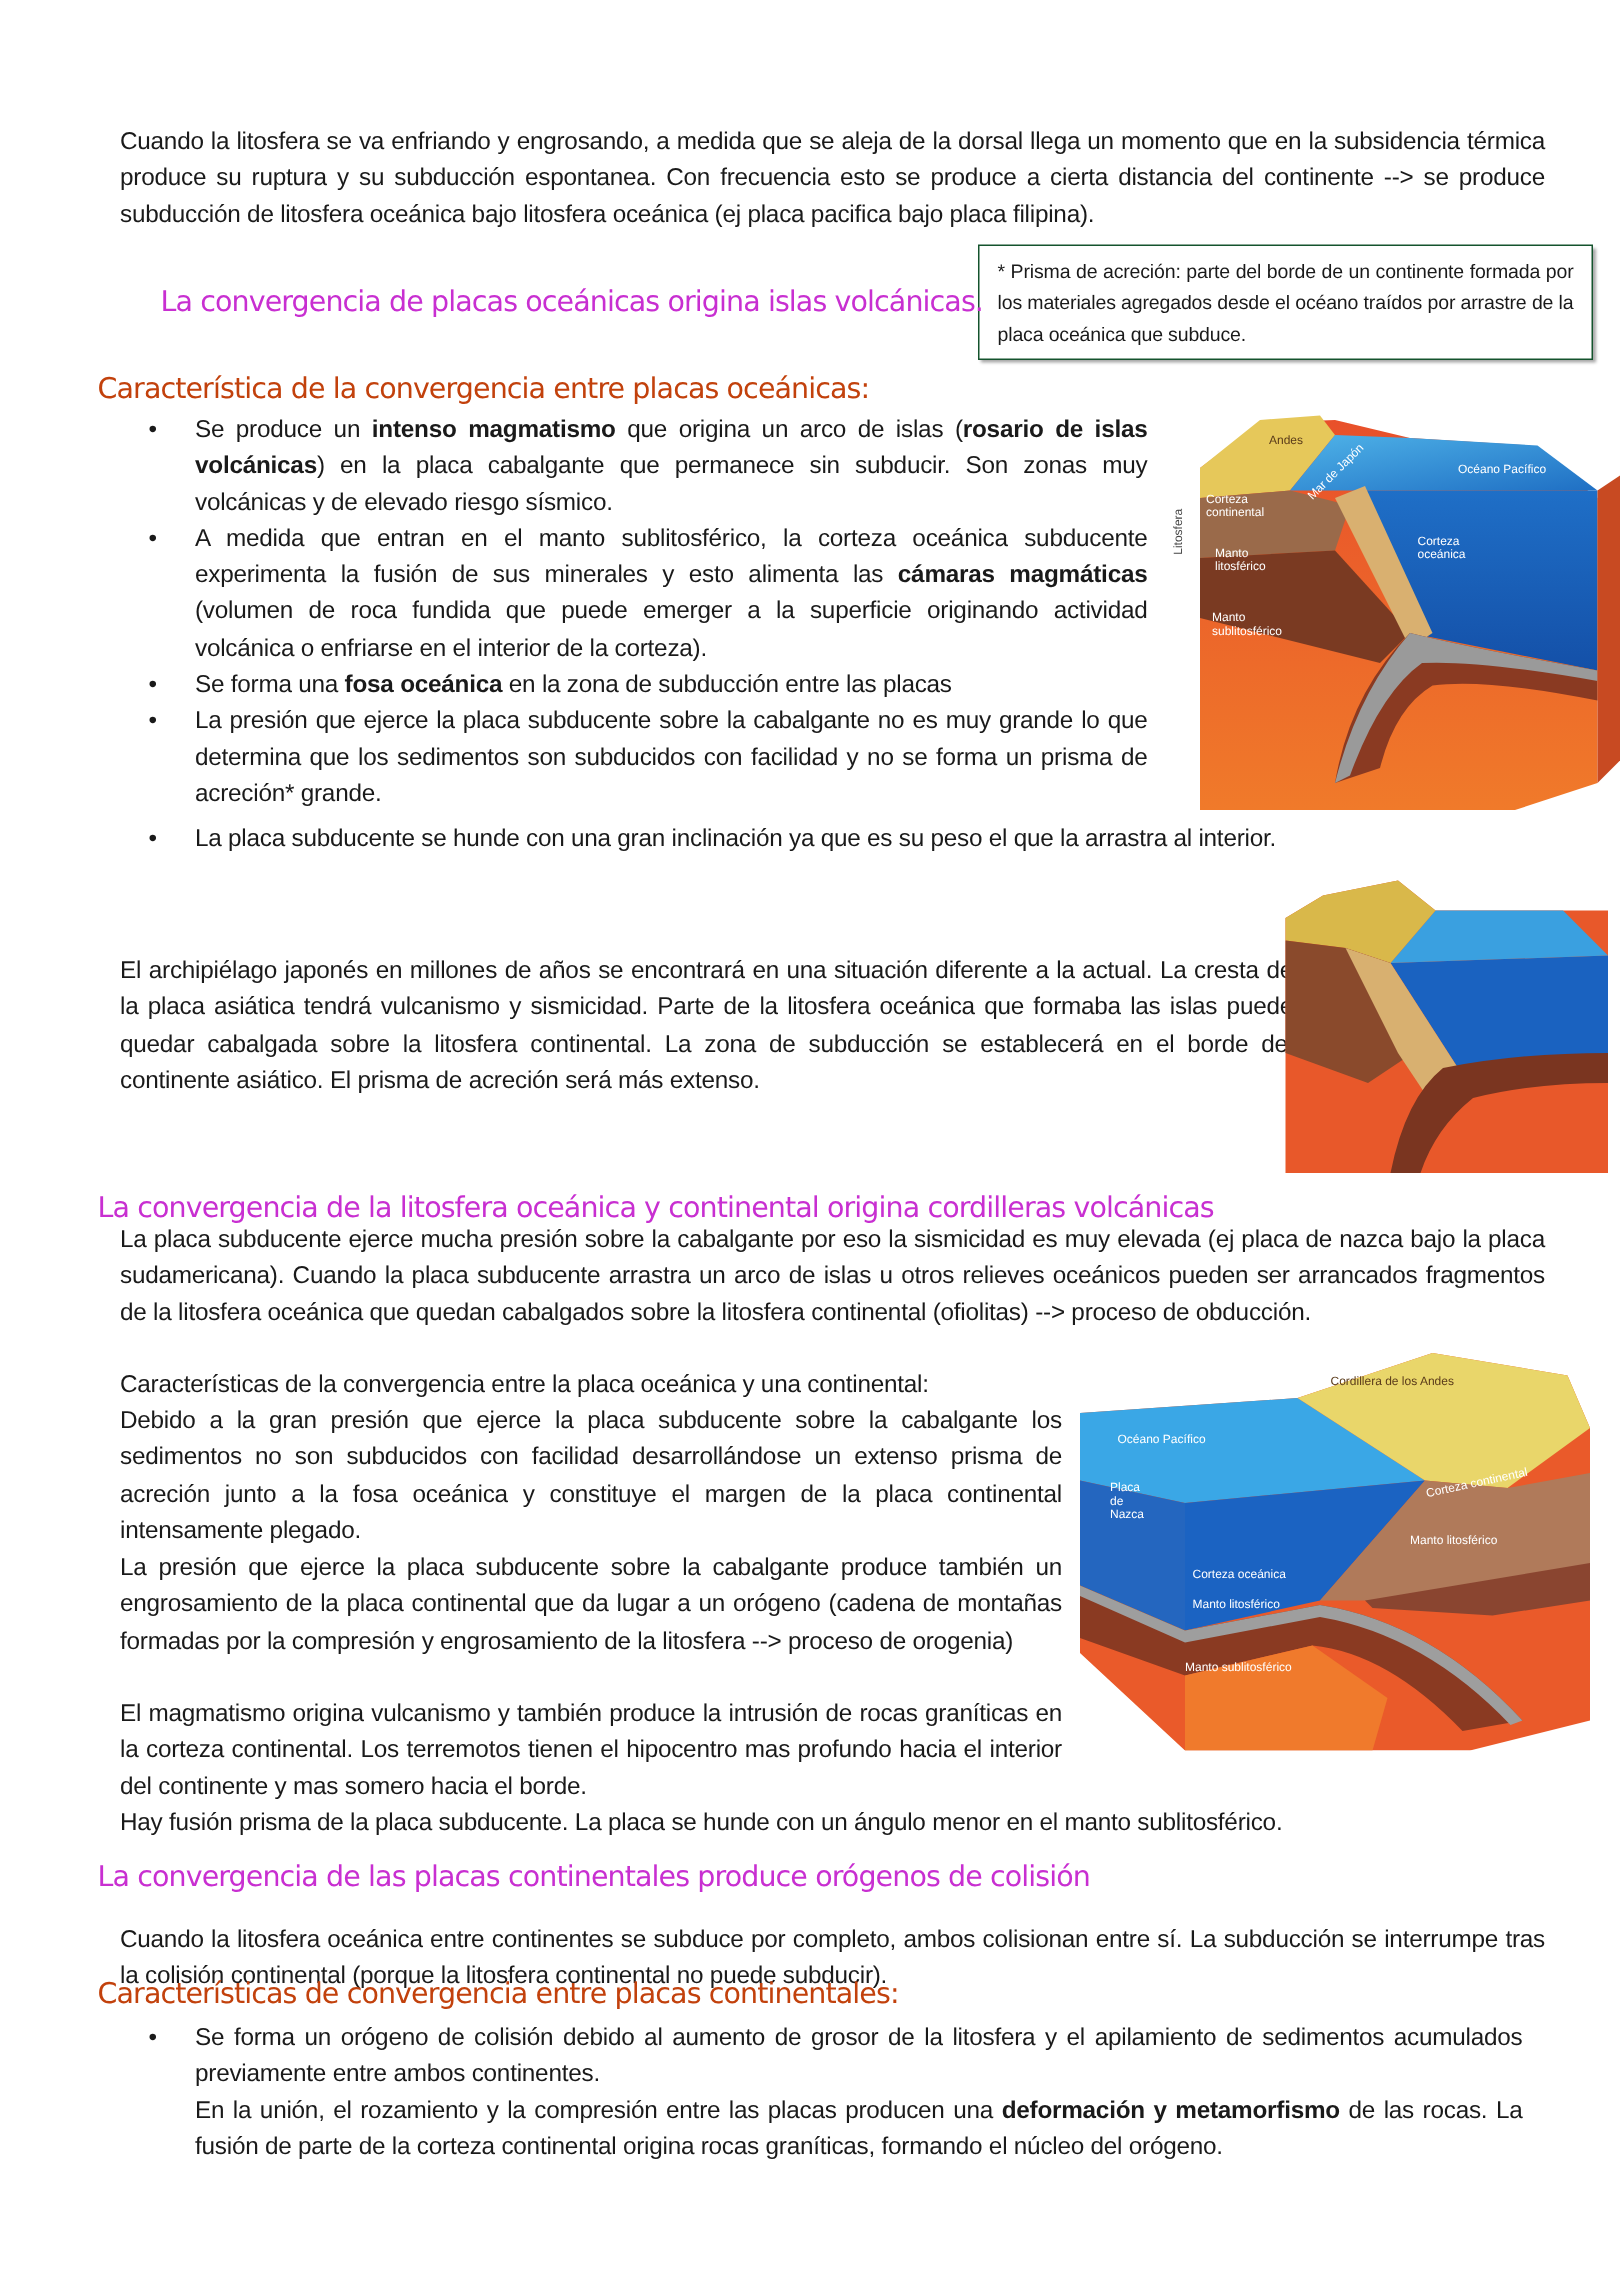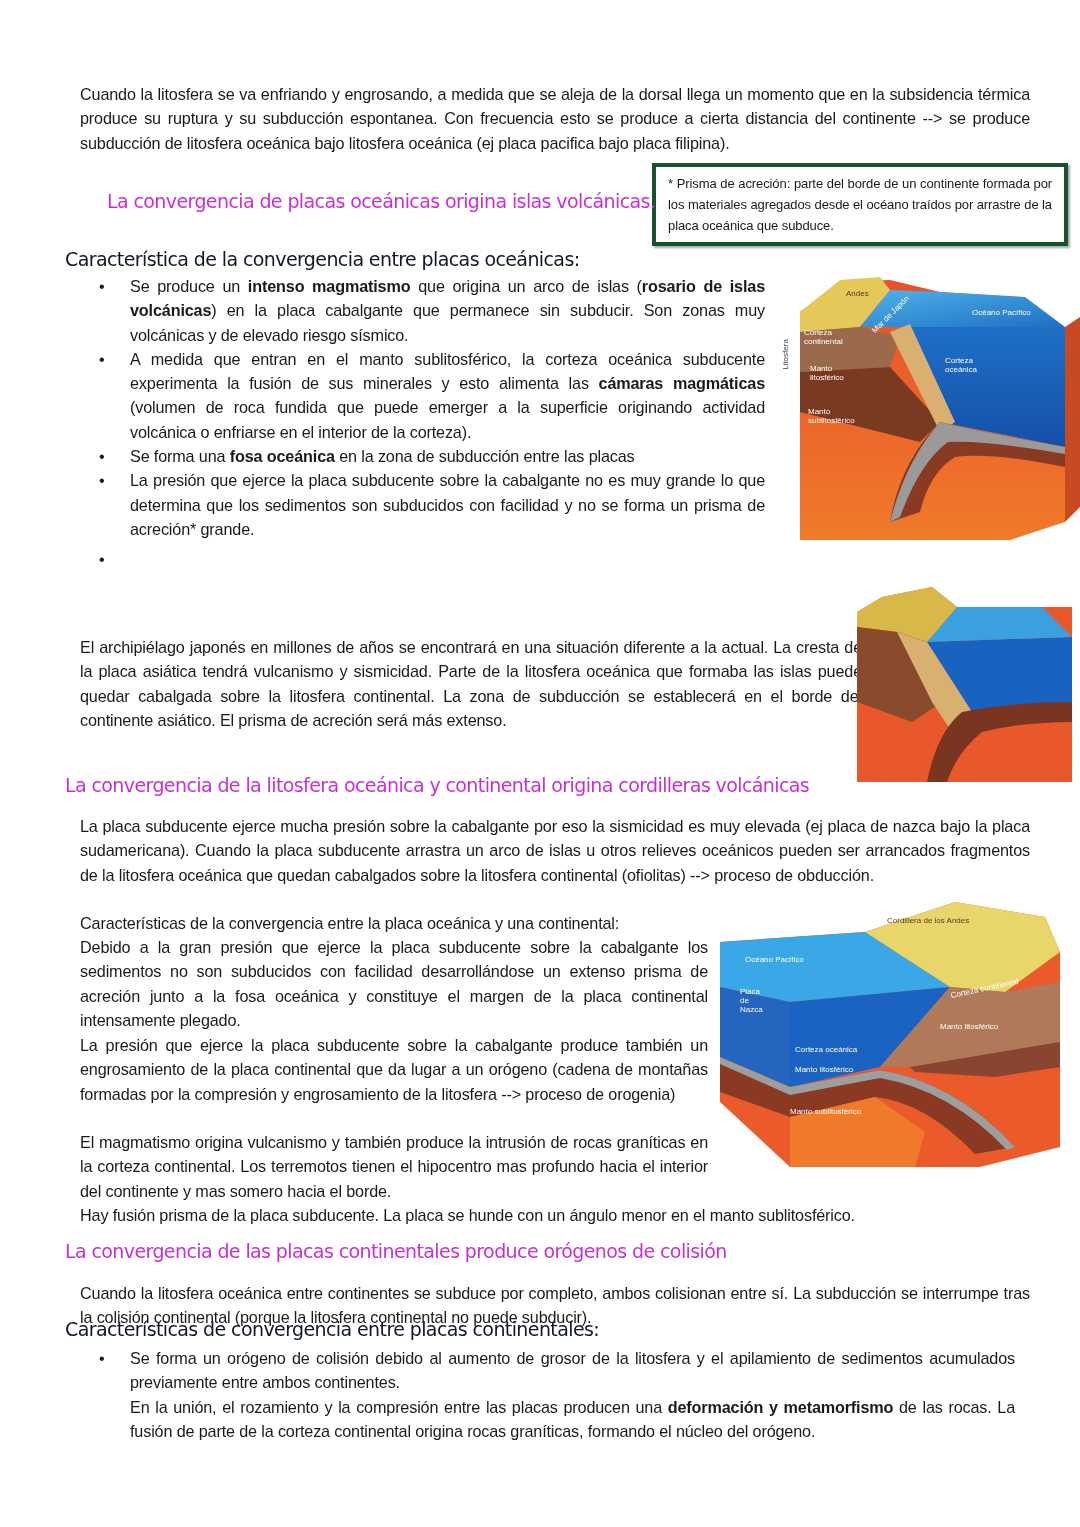--- a/index.html
+++ b/index.html
@@ -2,25 +2,25 @@
 <html><head>
 <meta charset="utf-8">
 <style>
   html, body { margin: 0; padding: 0; background: #ffffff; }
   body { width: 1080px; height: 1527px; position: relative; overflow: hidden;
          font-family: "Liberation Sans", sans-serif; color: #1a1a1a; }
   .abs { position: absolute; }
   .p { font-size: 16.2px; line-height: 24.3px; margin: 15px; letter-spacing: -0.15px; }
   .just { text-align: justify; }
   .h-mag { color: #c82fd1; font-family: "DejaVu Sans", sans-serif; font-size: 19px; line-height: 26px; letter-spacing: -0.6px; font-weight: 400; }
-  .h-blue { color: #0f172a; font-family: "DejaVu Sans", sans-serif; font-size: 19px; line-height: 26px; letter-spacing: -0.6px; font-weight: 400; }
+  .h-blue { color: #c2410c; font-family: "DejaVu Sans", sans-serif; font-size: 19px; line-height: 26px; letter-spacing: -0.6px; font-weight: 400; }
   ul.bul { list-style: none; margin: 0; padding: 0; }
   ul.bul li { position: relative; padding-left: 65px; font-size: 16.2px; line-height: 24.3px; letter-spacing: -0.15px; }
   ul.bul li .dot { position: absolute; left: 34px; top: 0; }
-  .noteBox { border: 4px solid #14532d; box-shadow: 2px 2px 2px rgba(0,0,0,0.35); background: #fff;
+  .noteBox { border: 1px solid #14532d; box-shadow: 2px 2px 2px rgba(0,0,0,0.35); background: #fff;
              font-size: 13px; line-height: 21px; padding: 6px 12px 6px 12px; text-align: justify; letter-spacing: -0.1px; }
   b { font-weight: 700; }
   .lbl { position: absolute; font-family: "Liberation Sans", sans-serif; font-size: 8px; color: #fff; line-height: 9px; }
   .lbl.dark { color: #5a3b1a; }
 </style>
 </head>
 <body>
 
 <p class="abs p just" style="left:65px; top:67px; width:950px;">Cuando la litosfera se va enfriando y engrosando, a medida que se aleja de la dorsal llega un momento que en la subsidencia térmica produce su ruptura y su subducción espontanea. Con frecuencia esto se produce a cierta distancia del continente --&gt; se produce subducción de litosfera oceánica bajo litosfera oceánica (ej placa pacifica bajo placa filipina).</p>
 
@@ -32,21 +32,21 @@
 
 <div class="abs h-blue" style="left:65px; top:246px;">Característica de la convergencia entre placas oceánicas:</div>
 
 <ul class="abs bul just" style="left:65px; top:274px; width:700px;">
   <li><span class="dot">•</span><span>Se produce un </span><b>intenso magmatismo</b><span> que origina un arco de islas (</span><b>rosario de islas volcánicas</b><span>) en la placa cabalgante que permanece sin subducir. Son zonas muy volcánicas y de elevado riesgo sísmico.</span></li>
   <li><span class="dot">•</span><span>A medida que entran en el manto sublitosférico, la corteza oceánica subducente experimenta la fusión de sus minerales y esto alimenta las </span><b>cámaras magmáticas</b><span> (volumen de roca fundida que puede emerger a la superficie originando actividad volcánica o enfriarse en el interior de la corteza).</span></li>
   <li><span class="dot">•</span><span>Se forma una </span><b>fosa oceánica</b><span> en la zona de subducción entre las placas</span></li>
   <li><span class="dot">•</span><span>La presión que ejerce la placa subducente sobre la cabalgante no es muy grande lo que determina que los sedimentos son subducidos con facilidad y no se forma un prisma de acreción* grande.</span></li>
 </ul>
 <ul class="abs bul" style="left:65px; top:547px; width:950px;">
-  <li><span class="dot">•</span></li>
+  <li><span class="dot">•</span><span>La placa subducente se hunde con una gran inclinación ya que es su peso el que la arrastra al interior.</span></li>
 </ul>
 
 <div class="abs" style="left:780px; top:272px; width:300px; height:268px;">
   <svg width="300" height="268" viewBox="0 0 300 268">
     <defs>
       <linearGradient id="sea1" x1="0" y1="0" x2="1" y2="1">
           <stop offset="0" stop-color="#4fb3e8"></stop>
           <stop offset="1" stop-color="#1f6fc4"></stop>
         </linearGradient>
       <linearGradient id="deep1" x1="0" y1="0" x2="0" y2="1">
@@ -86,21 +86,21 @@
     <polygon points="5,30 30,15 80,5 105,25 220,25 220,200 5,200" fill="#e8582a"></polygon>
     <polygon points="75,60 220,55 220,125 120,130" fill="#1a62c0"></polygon>
     <polygon points="75,60 105,25 190,25 220,55" fill="#3aa0e0"></polygon>
     <polygon points="5,30 30,15 80,5 105,25 75,60 45,50 5,45" fill="#d9b84a"></polygon>
     <polygon points="5,45 45,50 75,60 90,120 60,140 5,120" fill="#8a4a2c"></polygon>
     <polygon points="45,50 75,60 120,130 100,150 80,120" fill="#d8b070"></polygon>
     <path d="M110,130 Q160,120 220,120 L220,140 Q170,140 130,150 Q105,170 95,200 L75,200 Q85,150 110,130 Z" fill="#7a3520"></path>
   </svg>
 </div>
 
-<div class="abs h-mag" style="left:65px; top:772px;text-align:right;">La convergencia de la litosfera oceánica y continental origina cordilleras volcánicas</div>
+<div class="abs h-mag" style="left:65px; top:792px;text-align:right;">La convergencia de la litosfera oceánica y continental origina cordilleras volcánicas</div>
 
 <p class="abs p just" style="left:65px; top:799px; width:950px;">La placa subducente ejerce mucha presión sobre la cabalgante por eso la sismicidad es muy elevada (ej placa de nazca bajo la placa sudamericana). Cuando la placa subducente arrastra un arco de islas u otros relieves oceánicos pueden ser arrancados fragmentos de la litosfera oceánica que quedan cabalgados sobre la litosfera continental (ofiolitas) --&gt; proceso de obducción.</p>
 
 <p class="abs p" style="left:65px; top:896px; width:640px;">Características de la convergencia entre la placa oceánica y una continental:</p>
 
 <p class="abs p just" style="left:65px; top:920px; width:628px;">Debido a la gran presión que ejerce la placa subducente sobre la cabalgante los sedimentos no son subducidos con facilidad desarrollándose un extenso prisma de acreción junto a la fosa oceánica y constituye el margen de la placa continental intensamente plegado.</p>
 
 <p class="abs p just" style="left:65px; top:1018px; width:628px;">La presión que ejerce la placa subducente sobre la cabalgante produce también un engrosamiento de la placa continental que da lugar a un orógeno (cadena de montañas formadas por la compresión y engrosamiento de la litosfera --&gt; proceso de orogenia)</p>
 
 <p class="abs p just" style="left:65px; top:1115px; width:628px;">El magmatismo origina vulcanismo y también produce la intrusión de rocas graníticas en la corteza continental. Los terremotos tienen el hipocentro mas profundo hacia el interior del continente y mas somero hacia el borde.</p>

